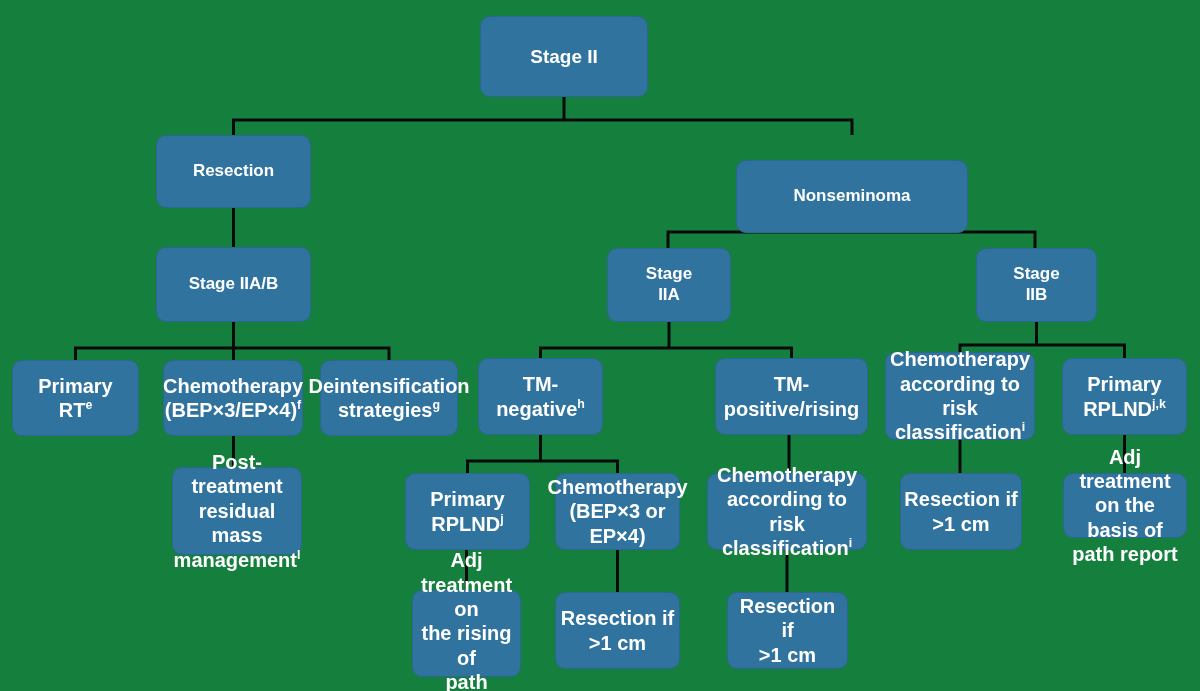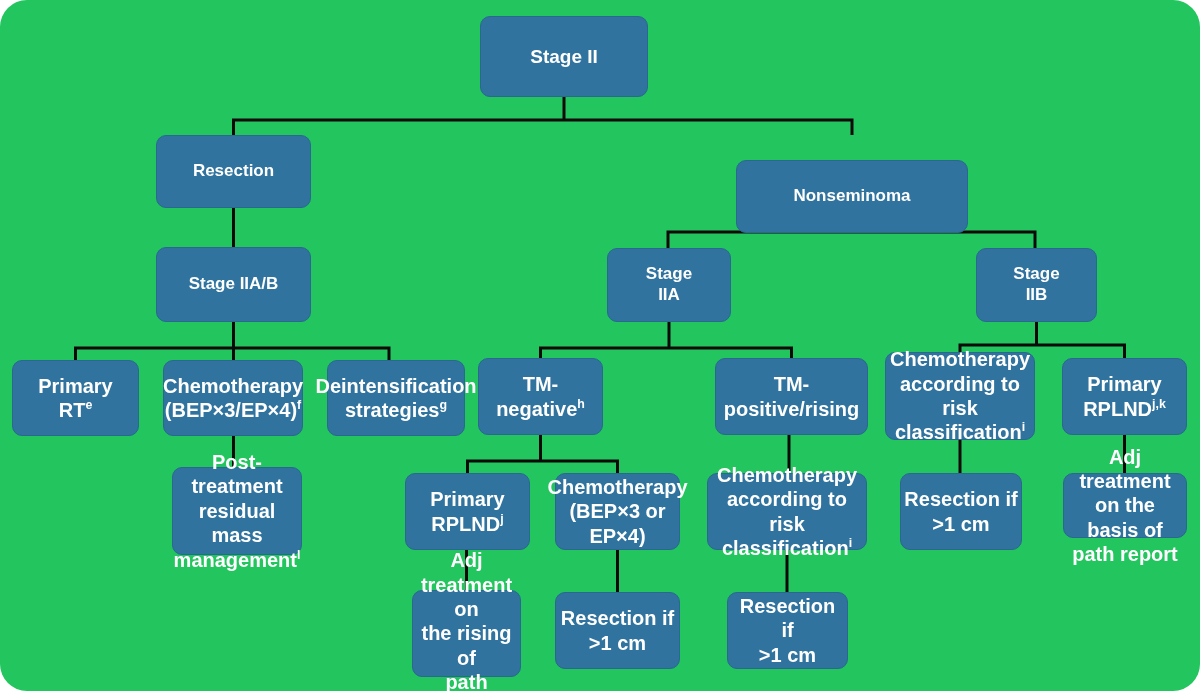--- a/index.html
+++ b/index.html
@@ -1,23 +1,22 @@
 <!DOCTYPE html>
 <html><head>
 <meta charset="utf-8">
 <style>
   * { margin:0; padding:0; box-sizing:border-box; }
   html,body { background:#ffffff; }
   .canvas {
     position:relative;
     width:1200px; height:691px;
-    background:#22c55e;
+    background:#15803d;
     font-family:"Liberation Sans","DejaVu Sans",sans-serif;
     overflow:hidden;
-    border-radius:27px;
   }
   svg.wires { position:absolute; left:0; top:0; width:1200px; height:691px; }
   svg.wires path { stroke:#0a0a0a; stroke-width:3; fill:none; }
 
   .node {
     position:absolute;
     background:#30739e;
     border:1px solid #2a6890;
     border-radius:10px;
     color:#ffffff;
@@ -34,21 +33,21 @@
 
   
   #n-stage_ii          { left:480px;  top:16px;  width:168px; height:81px; font-size:19px; }
   #n-seminoma          { left:156px;  top:135px; width:155px; height:73px; font-size:17px; }
   #n-nonseminoma       { left:736px;  top:135px; width:232px; height:73px; font-size:17px;margin-top:25px; }
   #n-stage_iiab        { left:156px;  top:247px; width:155px; height:75px; font-size:17px; }
   #n-stage_iia         { left:607px;  top:248px; width:124px; height:74px; font-size:17px; }
   #n-stage_iib         { left:976px;  top:248px; width:121px; height:74px; font-size:17px; }
   #n-primary_rt        { left:12px;   top:360px; width:127px; height:76px; }
   #n-chemo_bep3_ep4    { left:163px;  top:360px; width:140px; height:76px; }
-  #n-deintensification { left:327px;  top:360px; width:138px; height:76px; }
+  #n-deintensification { left:320px;  top:360px; width:138px; height:76px; }
   #n-tm_negative       { left:478px;  top:358px; width:125px; height:77px; }
   #n-tm_positive       { left:715px;  top:358px; width:153px; height:77px; }
   #n-chemo_risk_iib    { left:885px;  top:352px; width:150px; height:88px; }
   #n-primary_rplnd_jk  { left:1062px; top:358px; width:125px; height:77px; }
   #n-post_treatment    { left:172px;  top:467px; width:130px; height:88px; }
   #n-primary_rplnd_j   { left:405px;  top:473px; width:125px; height:77px; }
   #n-chemo_bep3_or_ep4 { left:555px;  top:473px; width:125px; height:77px; }
   #n-chemo_risk_iia    { left:707px;  top:473px; width:160px; height:77px; }
   #n-resection_iib     { left:900px;  top:473px; width:122px; height:77px; }
   #n-adj_treatment_iib { left:1063px; top:473px; width:124px; height:65px; }

